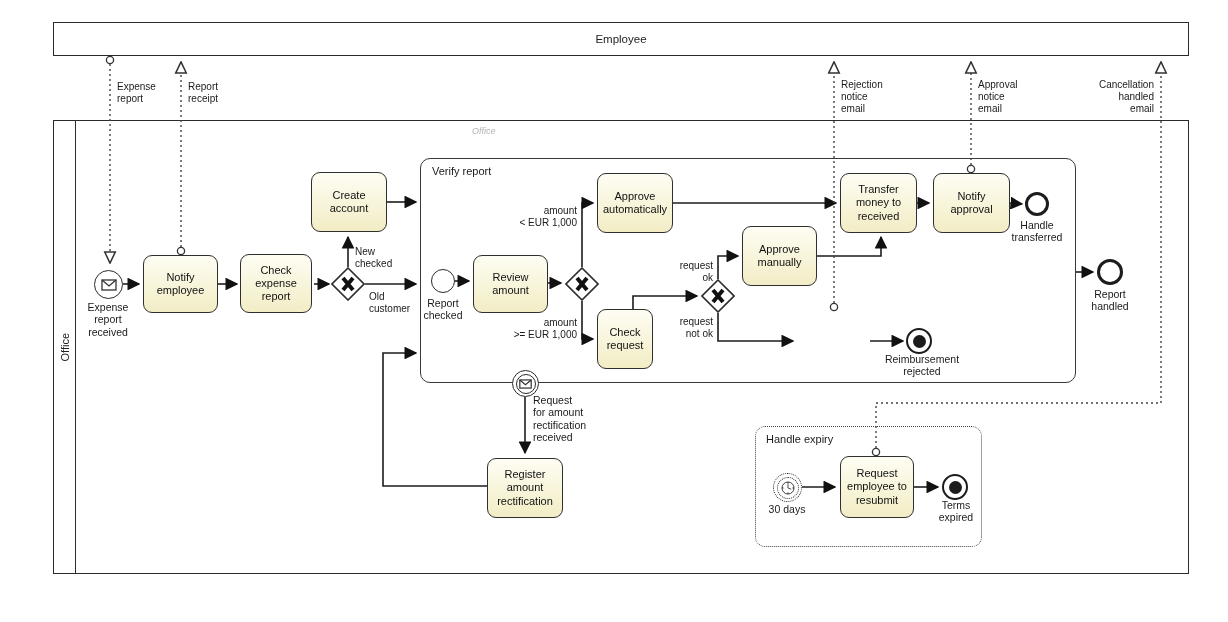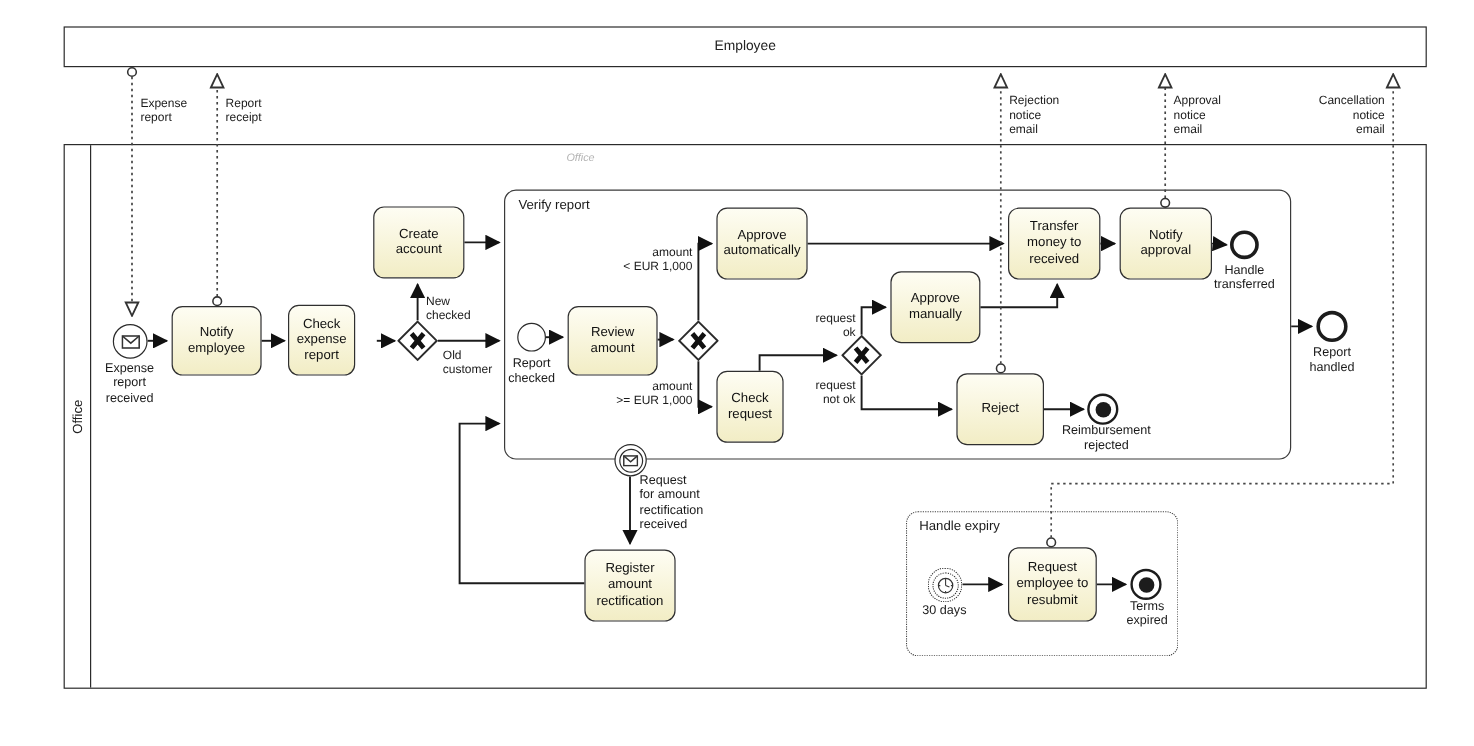--- a/index.html
+++ b/index.html
@@ -102,38 +102,37 @@
       <circle cx="110" cy="60" r="3.6"></circle>
       <circle cx="181" cy="251" r="3.6"></circle>
       <circle cx="834" cy="307" r="3.6"></circle>
       <circle cx="971" cy="169" r="3.6"></circle>
       <circle cx="876" cy="452" r="3.6"></circle>
     </g>
   </svg>
 
   <div class="task" style="left:143px;top:255px;width:75px;height:58px;">Notify
 employee</div>
-  <div class="task" style="left:240px;top:254px;width:56px;height:59px;">Check
+  <div class="task" style="left:240px;top:254px;width:72px;height:59px;">Check
 expense
 report</div>
   <div class="task" style="left:311px;top:172px;width:76px;height:60px;">Create
 account</div>
   <div class="task" style="left:473px;top:255px;width:75px;height:58px;">Review
 amount</div>
   <div class="task" style="left:597px;top:173px;width:76px;height:60px;">Approve
 automatically</div>
   <div class="task" style="left:597px;top:309px;width:56px;height:60px;">Check request</div>
   <div class="task" style="left:742px;top:226px;width:75px;height:60px;">Approve
 manually</div>
   <div class="task" style="left:840px;top:173px;width:77px;height:60px;">Transfer
 money to
 received</div>
   <div class="task" style="left:933px;top:173px;width:77px;height:60px;">Notify
 approval</div>
-  <div class="task" style="left:797px;top:311px;width:73px;height:60px;">Reject</div>
   <div class="task" style="left:487px;top:458px;width:76px;height:60px;">Register
 amount
 rectification</div>
   <div class="task" style="left:840px;top:456px;width:74px;height:62px;">Request
 employee to
 resubmit</div>
 
   <div class="evt start" style="left:94px;top:270px;width:29px;height:29px;">
     <svg width="16" height="12" viewBox="0 0 16 12">
       <rect x="1" y="1" width="14" height="10" fill="#fff" stroke="#333" stroke-width="1.3"></rect>
@@ -228,17 +227,17 @@
 report</div>
   <div class="lbl" style="left:188px;top:81px;">Report
 receipt</div>
   <div class="lbl" style="left:841px;top:79px;">Rejection
 notice
 email</div>
   <div class="lbl" style="left:978px;top:79px;">Approval
 notice
 email</div>
   <div class="lbl r" style="left:1088px;top:79px;width:66px;">Cancellation
-notice
+handled
 email</div>
 
 
 </div>
 
 </body></html>

